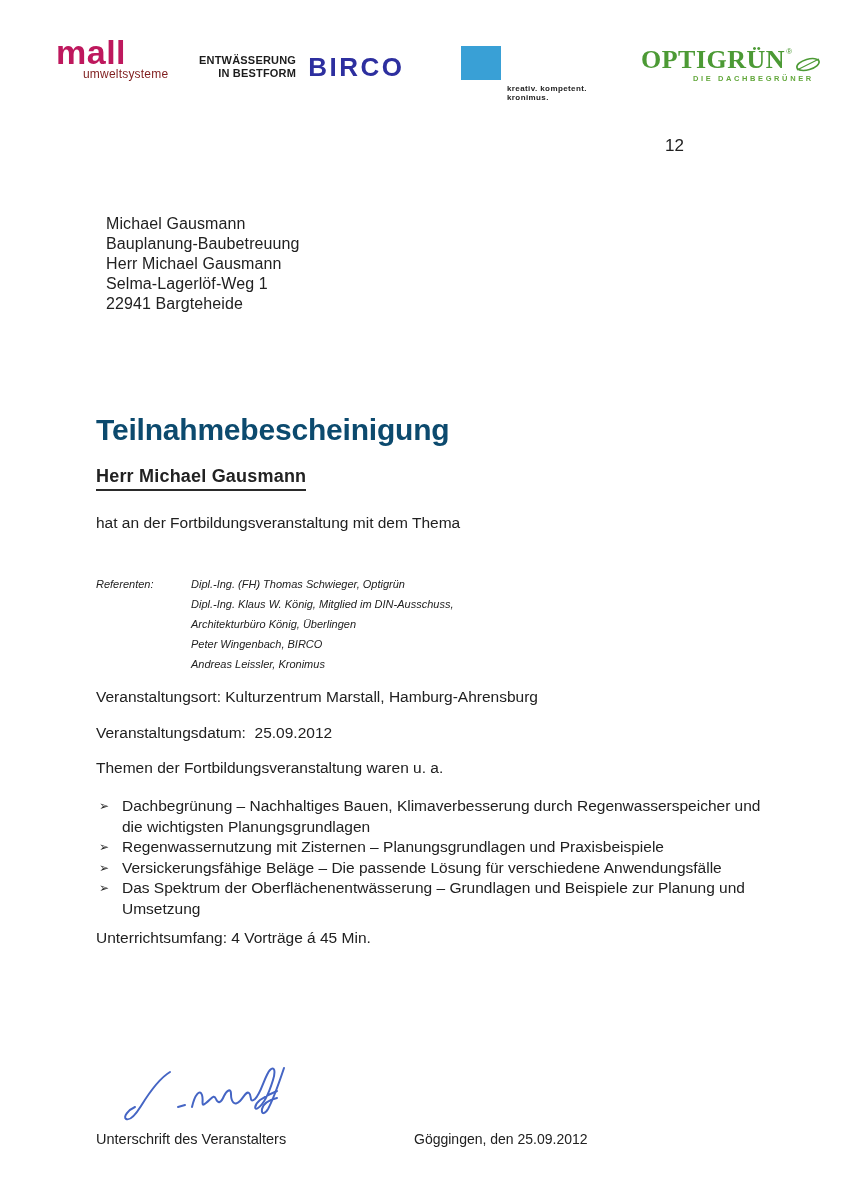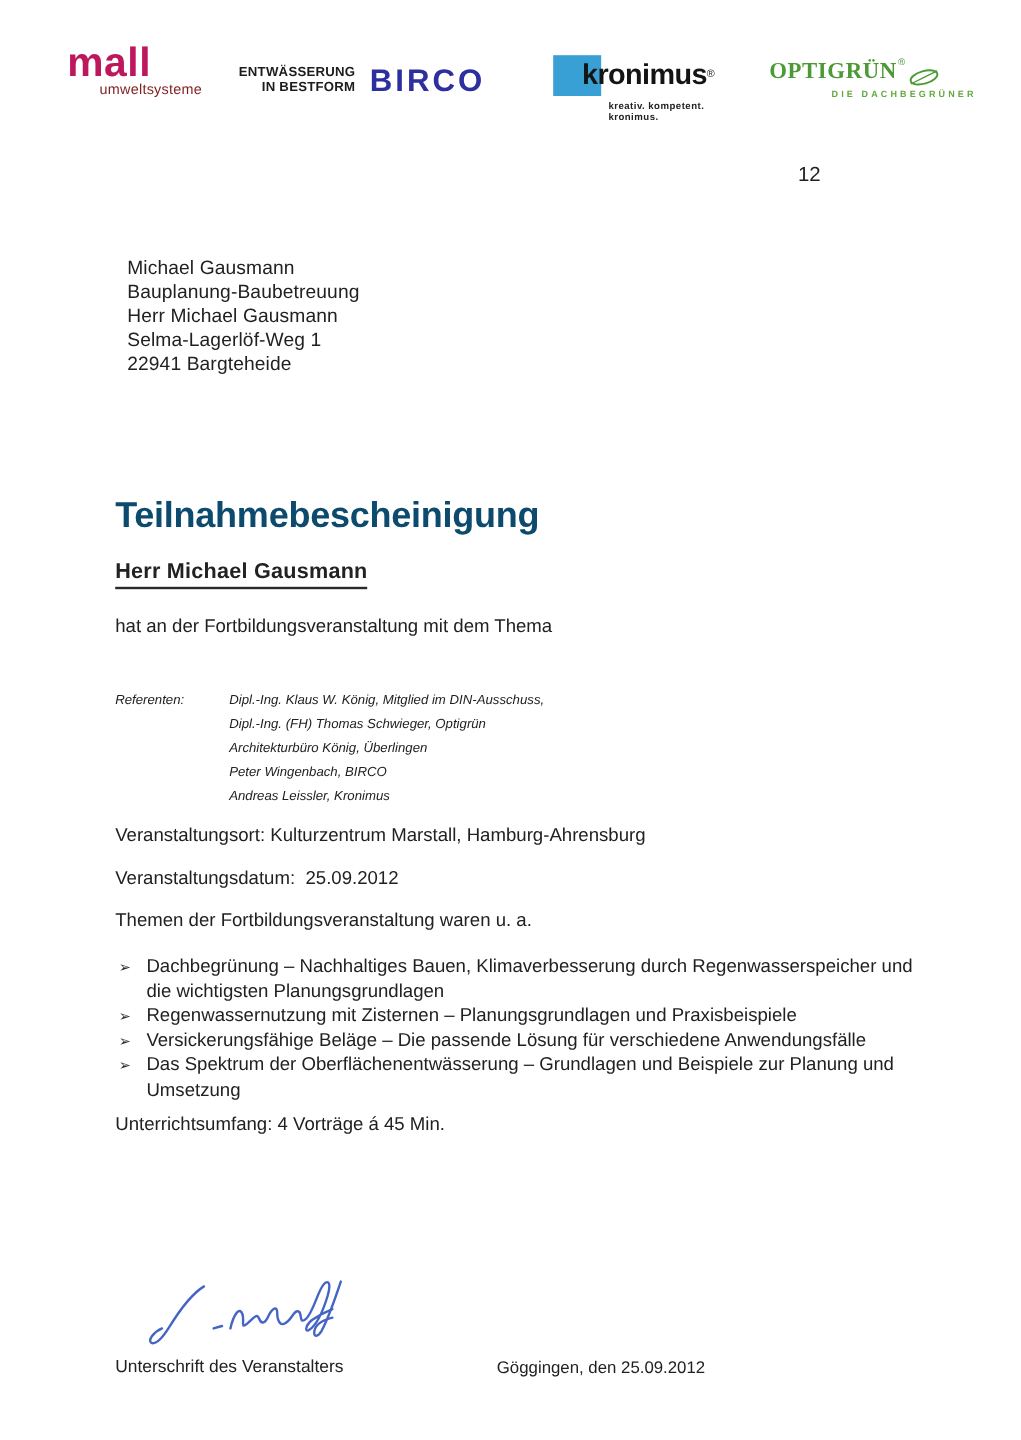--- a/index.html
+++ b/index.html
@@ -20,21 +20,21 @@
 
   .logo-kronimus{position:absolute;left:459px;top:41px;width:135px;height:50px;}
   .kron-square{position:absolute;left:2px;top:5px;width:40px;height:34px;background:#39a0d6;}
   .kron-row{position:absolute;left:26px;top:1px;line-height:38px;}
   .kron-word{font-size:24px;font-weight:bold;color:#141414;letter-spacing:-0.5px;}
   .kron-reg{font-size:9px;color:#141414;vertical-align:super;}
   .kron-tagline{position:absolute;left:48px;top:43px;font-size:8px;font-weight:bold;color:#222222;letter-spacing:0.4px;}
 
   .logo-optigruen{position:absolute;left:641px;top:47px;}
   .opti-row{display:flex;align-items:flex-start;}
-  .opti-word{font-family:"Liberation Serif","DejaVu Serif",serif;font-size:19px;font-weight:bold;color:#4c9a35;letter-spacing:0.5px;line-height:26px;}
+  .opti-word{font-family:"Liberation Serif","DejaVu Serif",serif;font-size:26px;font-weight:bold;color:#4c9a35;letter-spacing:0.5px;line-height:26px;}
   .opti-reg{font-size:8px;color:#4c9a35;margin-left:1px;line-height:10px;}
   .opti-leaf{margin-left:2px;margin-top:9px;}
   .opti-sub{font-size:7.5px;font-weight:bold;color:#63a83c;letter-spacing:2.6px;margin-left:52px;margin-top:1px;}
 
   
   .page-number{position:absolute;left:665px;top:136px;font-size:17px;}
 
   .address{position:absolute;left:106px;top:214px;font-size:16px;line-height:20px;letter-spacing:0.1px;}
 
   .title{position:absolute;left:96px;top:413px;margin:0;font-size:30px;font-weight:bold;color:#0c4a6e;letter-spacing:-0.2px;}
@@ -76,23 +76,20 @@
   <div class="logo-birco">
     <div class="birco-tag">
       <div>ENTWÄSSERUNG</div>
       <div>IN BESTFORM</div>
     </div>
     <div class="birco-word">BIRCO</div>
   </div>
 
   <div class="logo-kronimus">
     <span class="kron-square"></span>
-    <div class="kron-row">
-      <span class="kron-word">kronimus</span><span class="kron-reg">®</span>
-    </div>
     <div class="kron-tagline">kreativ. kompetent. kronimus.</div>
   </div>
 
   <div class="logo-optigruen">
     <div class="opti-row">
       <span class="opti-word">OPTIGRÜN</span>
       <span class="opti-reg">®</span>
       <svg class="opti-leaf" width="28" height="17" viewBox="0 0 28 17">
         <ellipse cx="14" cy="8.5" rx="11.5" ry="5.2" transform="rotate(-16 14 8.5)" fill="none" stroke="#4c9a35" stroke-width="1.6"></ellipse>
         <path d="M3 14 C9 11 19 6 25 3" fill="none" stroke="#4c9a35" stroke-width="1.1"></path>
@@ -114,22 +111,22 @@
   <h1 class="title">Teilnahmebescheinigung</h1>
   <div class="attendee">Herr Michael Gausmann</div>
 
   <div class="intro">
     <div>hat an der Fortbildungsveranstaltung mit dem Thema</div>
   </div>
 
   <div class="referenten">
     <div class="ref-label">Referenten:</div>
     <div class="ref-list">
+      <div>Dipl.-Ing. (FH) Thomas Schwieger, Optigrün</div>
       <div>Dipl.-Ing. Klaus W. König, Mitglied im DIN-Ausschuss,</div>
-      <div>Dipl.-Ing. (FH) Thomas Schwieger, Optigrün</div>
       <div>Architekturbüro König, Überlingen</div>
       <div>Peter Wingenbach, BIRCO</div>
       <div>Andreas Leissler, Kronimus</div>
     </div>
   </div>
 
   <div class="ort">Veranstaltungsort: Kulturzentrum Marstall, Hamburg-Ahrensburg</div>
   <div class="datum">Veranstaltungsdatum:  25.09.2012</div>
   <div class="themen-intro">Themen der Fortbildungsveranstaltung waren u. a.</div>
 

